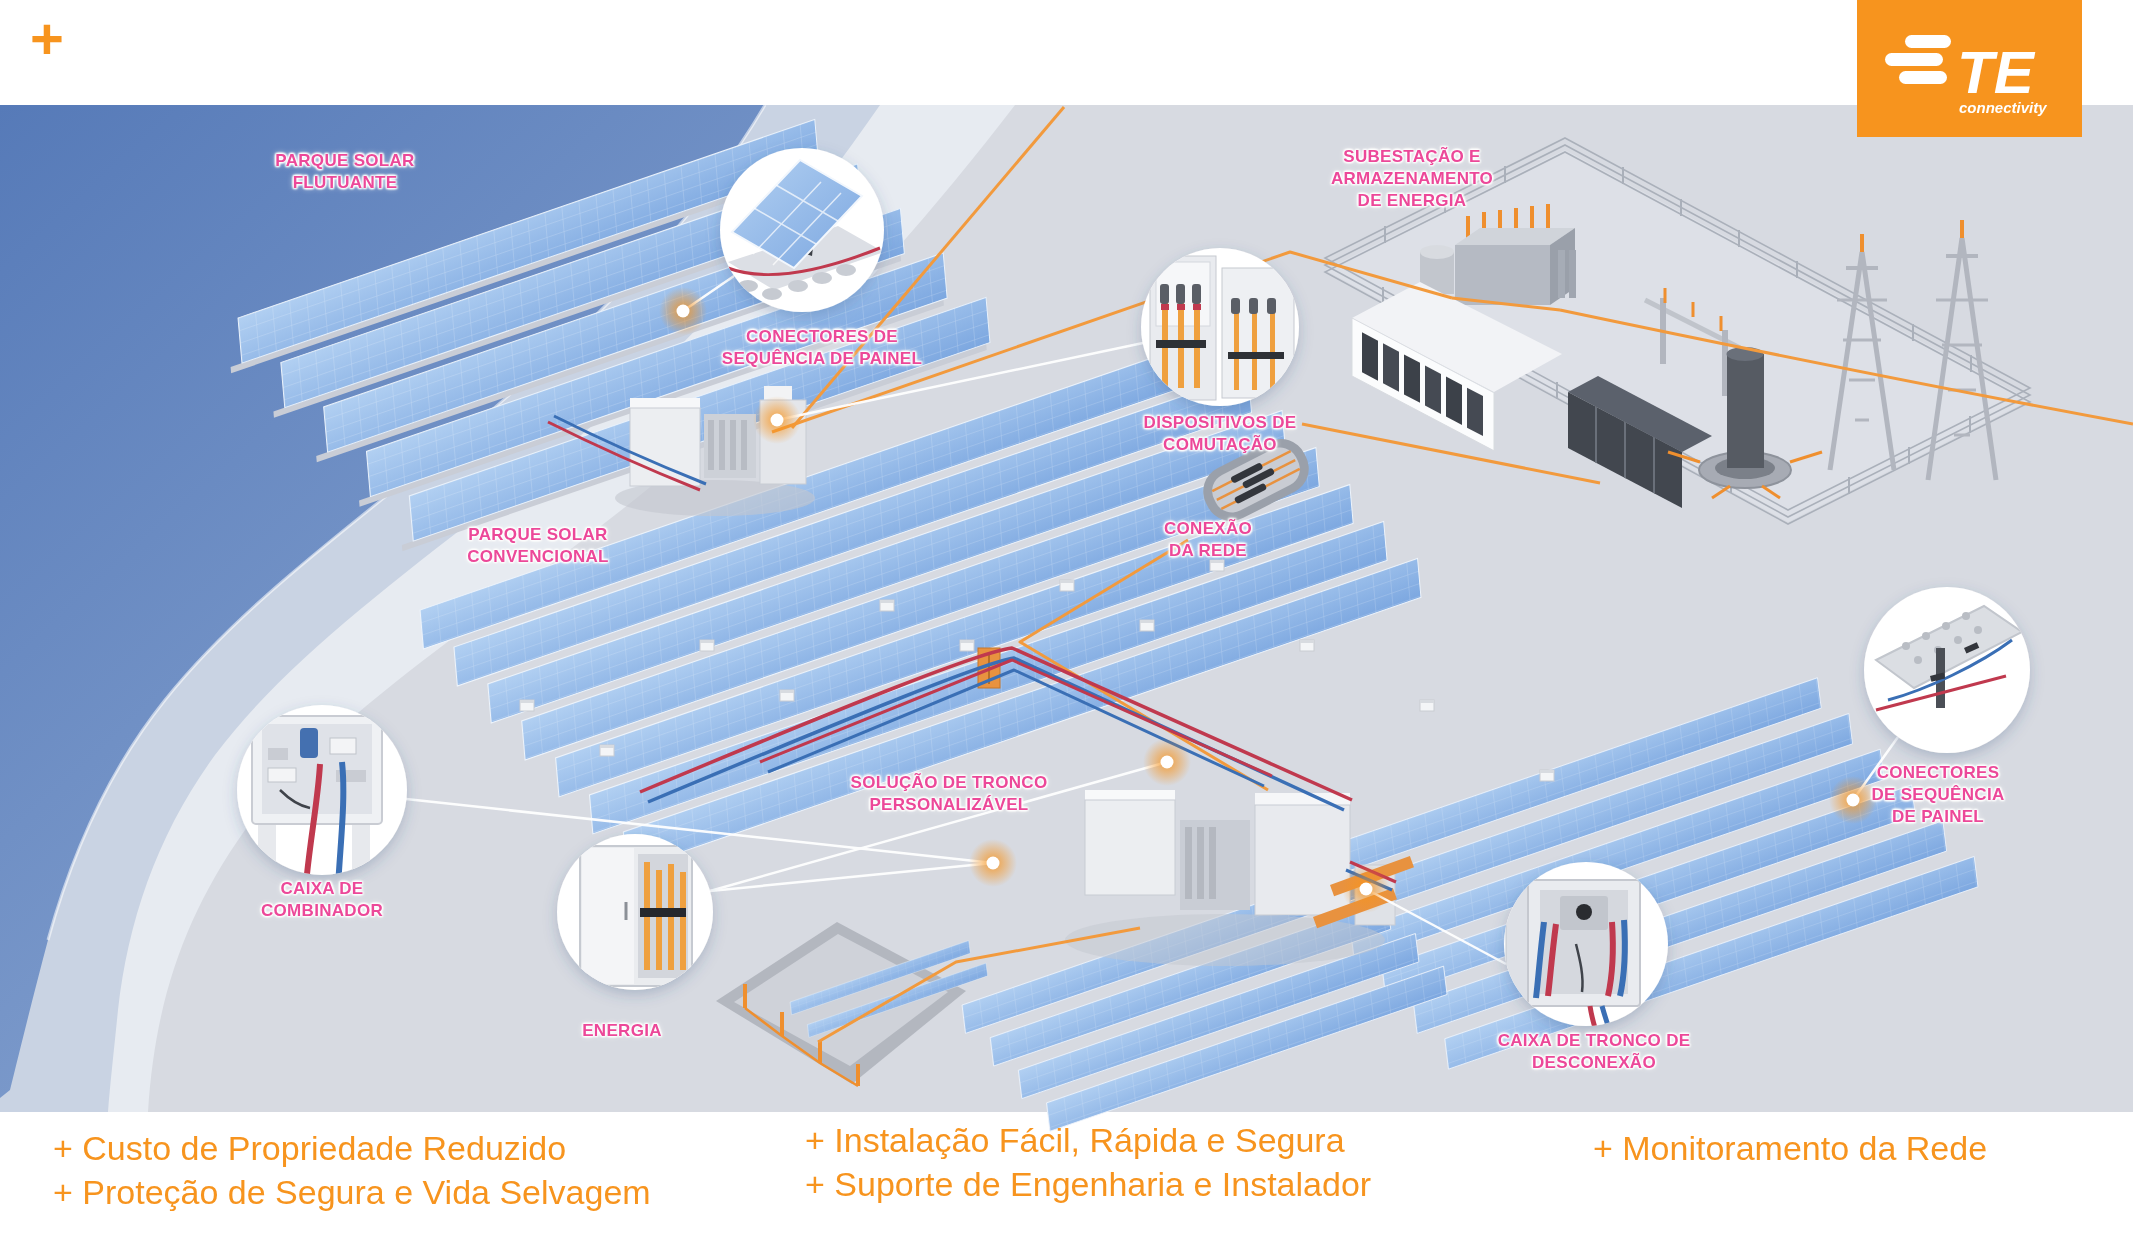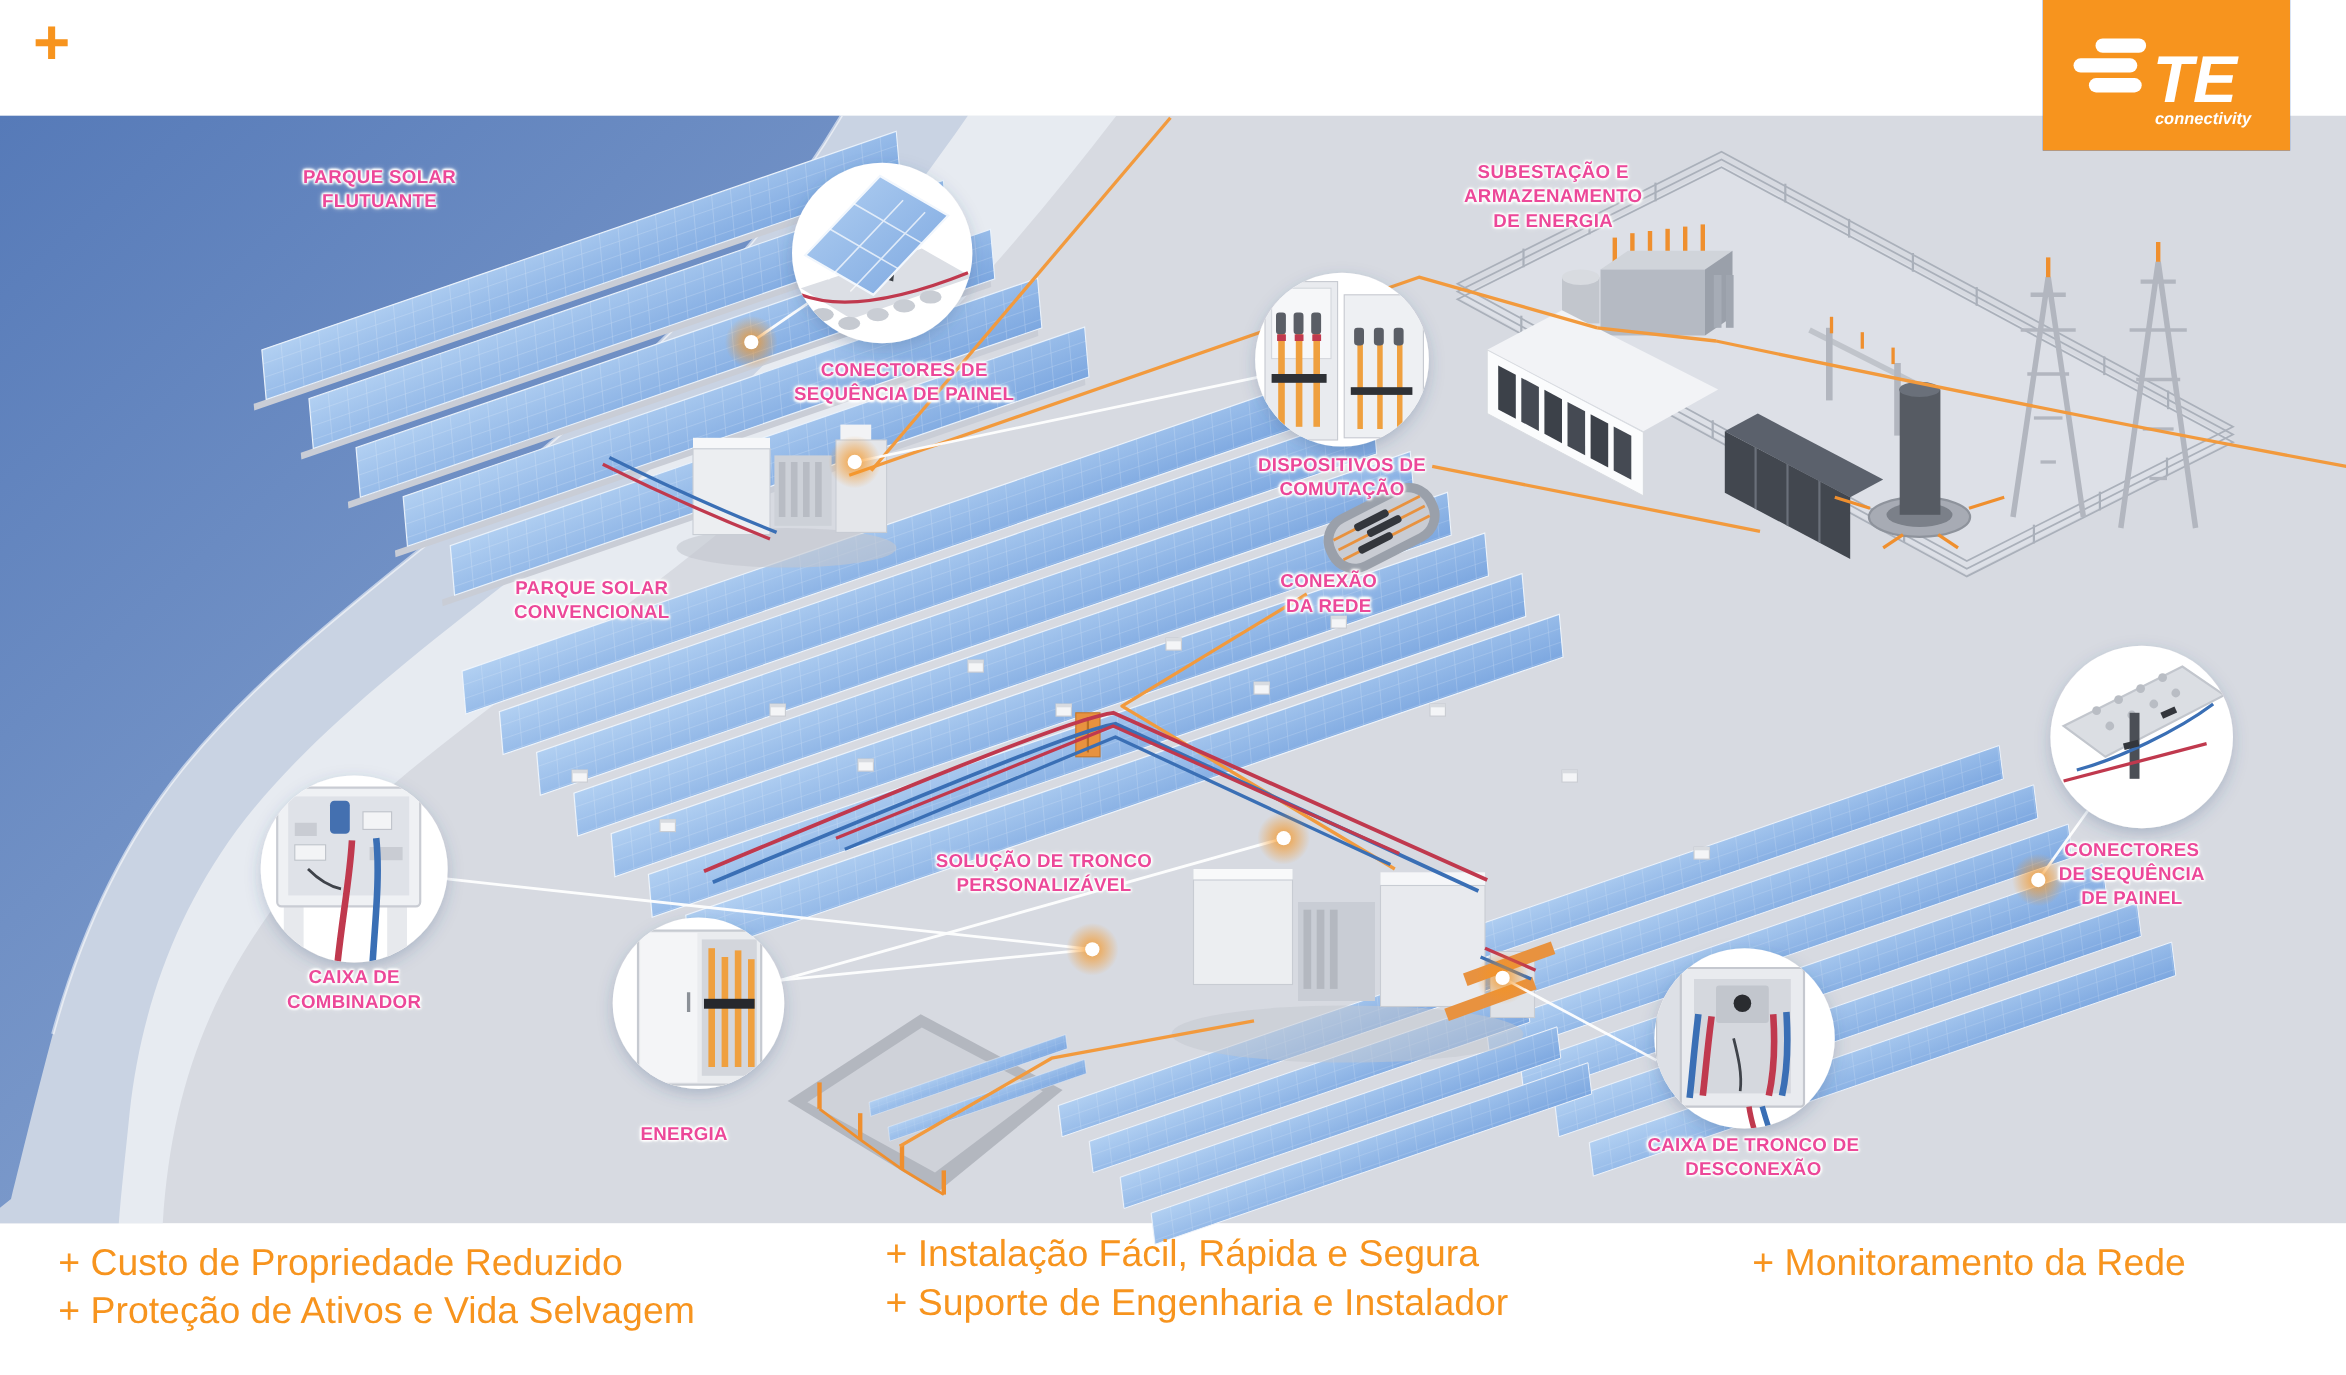--- a/index.html
+++ b/index.html
@@ -510,21 +510,21 @@
   <div class="dlabel" style="left:1208px;top:518px;width:110px;">CONEXÃO DA REDE</div>
   <div class="dlabel" style="left:1412px;top:146px;width:190px;">SUBESTAÇÃO E ARMAZENAMENTO DE ENERGIA</div>
   <div class="dlabel" style="left:322px;top:878px;width:130px;">CAIXA DE COMBINADOR</div>
   <div class="dlabel" style="left:622px;top:1020px;width:140px;">ENERGIA</div>
   <div class="dlabel" style="left:949px;top:772px;width:220px;">SOLUÇÃO DE TRONCO PERSONALIZÁVEL</div>
   <div class="dlabel" style="left:1938px;top:762px;width:150px;">CONECTORES DE SEQUÊNCIA DE PAINEL</div>
   <div class="dlabel" style="left:1594px;top:1030px;width:210px;">CAIXA DE TRONCO DE DESCONEXÃO</div>
 
   <div class="benefit-col" style="left:53px;top:1126px;">
     <span class="benefit-line">+ Custo de Propriedade Reduzido</span>
-    <span class="benefit-line">+ Proteção de Ativos e Vida Selvagem</span>
+    <span class="benefit-line">+ Proteção de Segura e Vida Selvagem</span>
   </div>
   <div class="benefit-col" style="left:805px;top:1118px;">
     <span class="benefit-line">+ Instalação Fácil, Rápida e Segura</span>
     <span class="benefit-line">+ Suporte de Engenharia e Instalador</span>
   </div>
   <div class="benefit-col" style="left:1593px;top:1126px;">
     <span class="benefit-line">+ Monitoramento da Rede</span>
   </div>
 
 </div>

